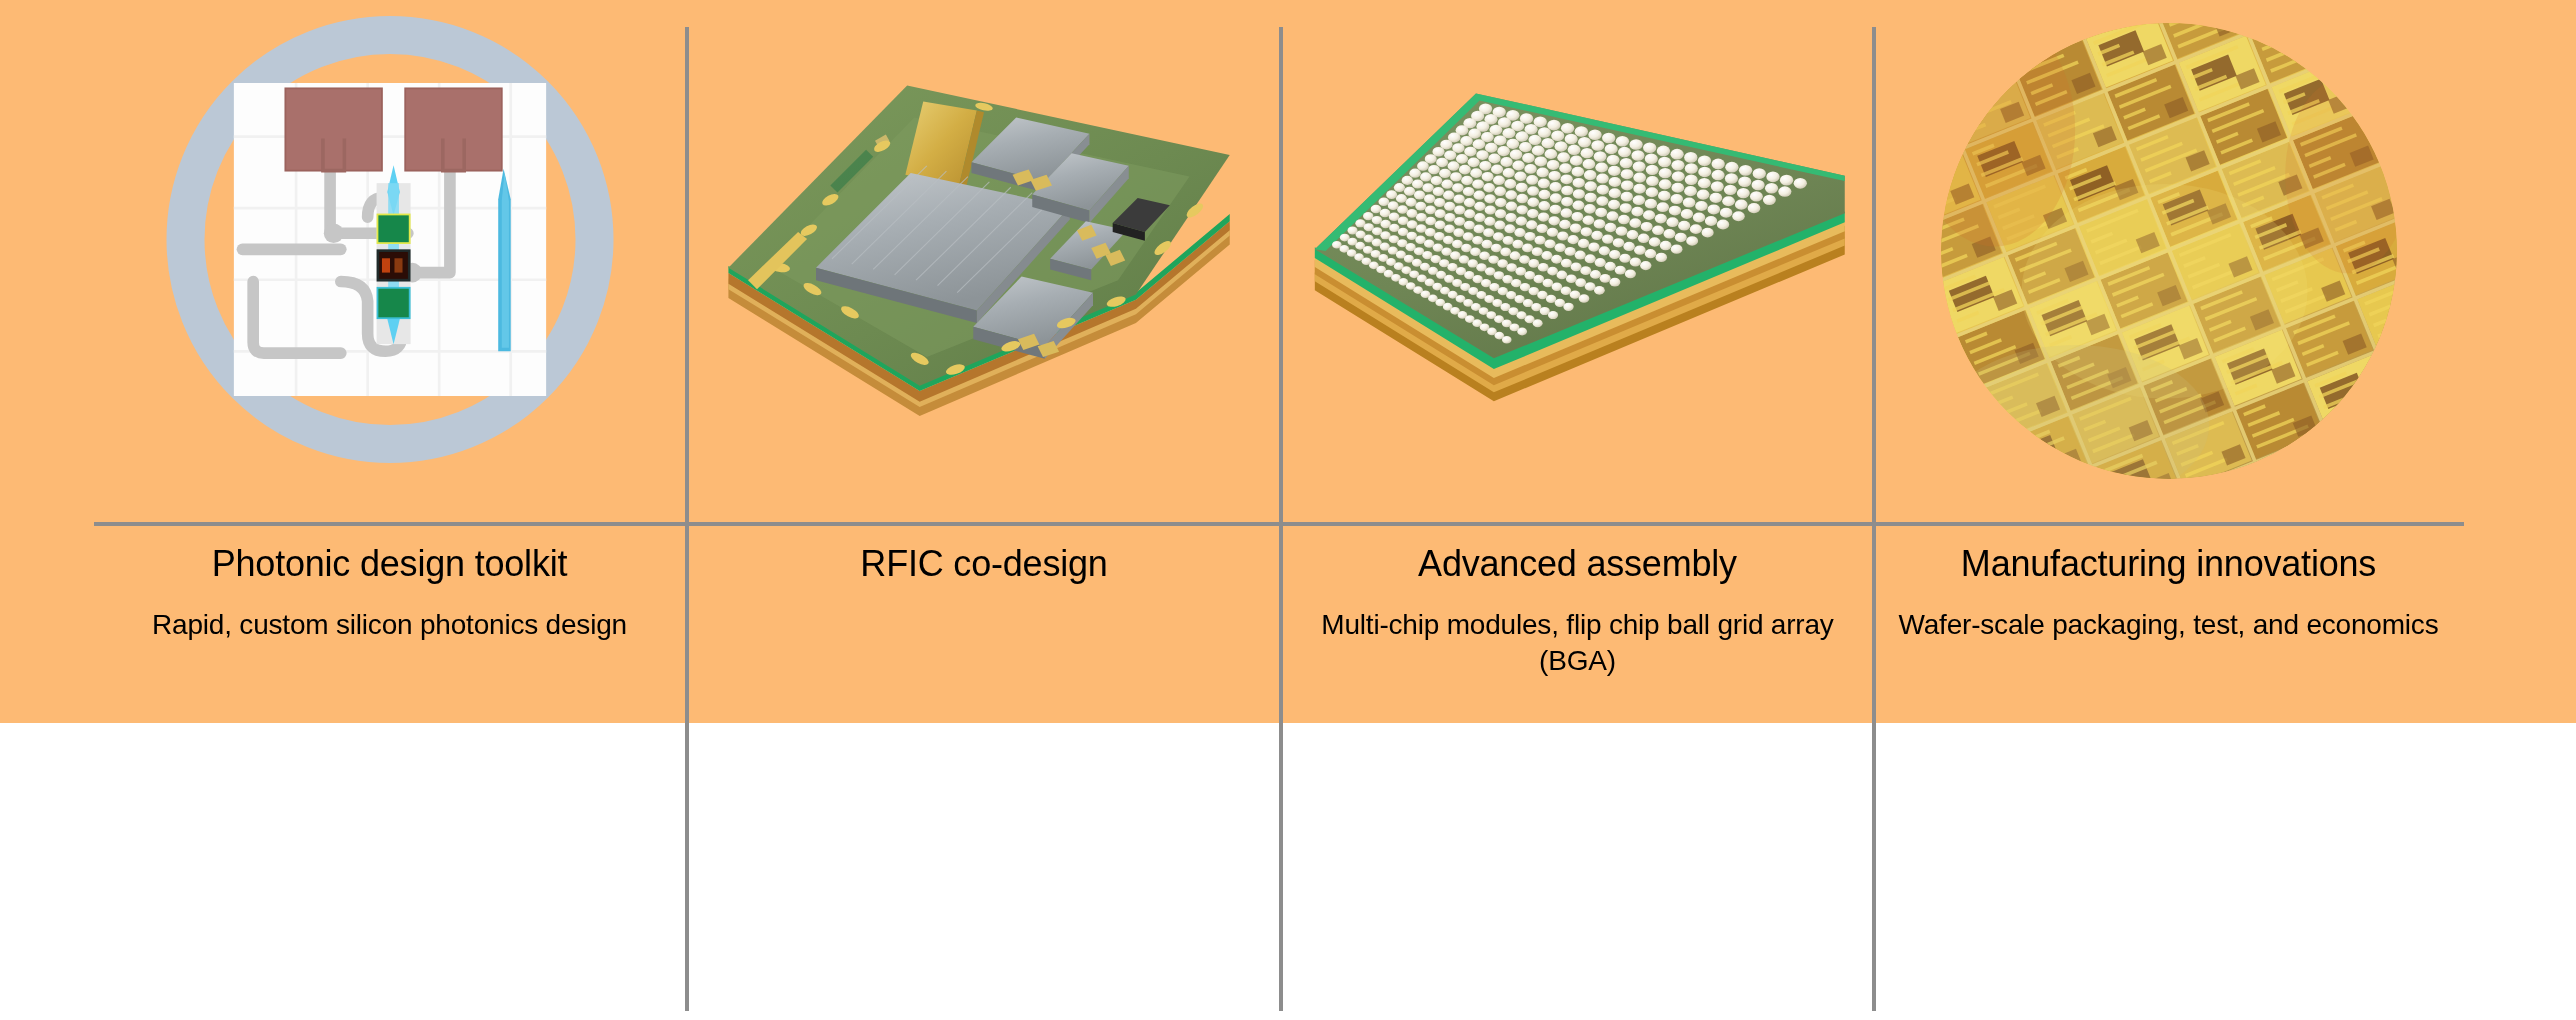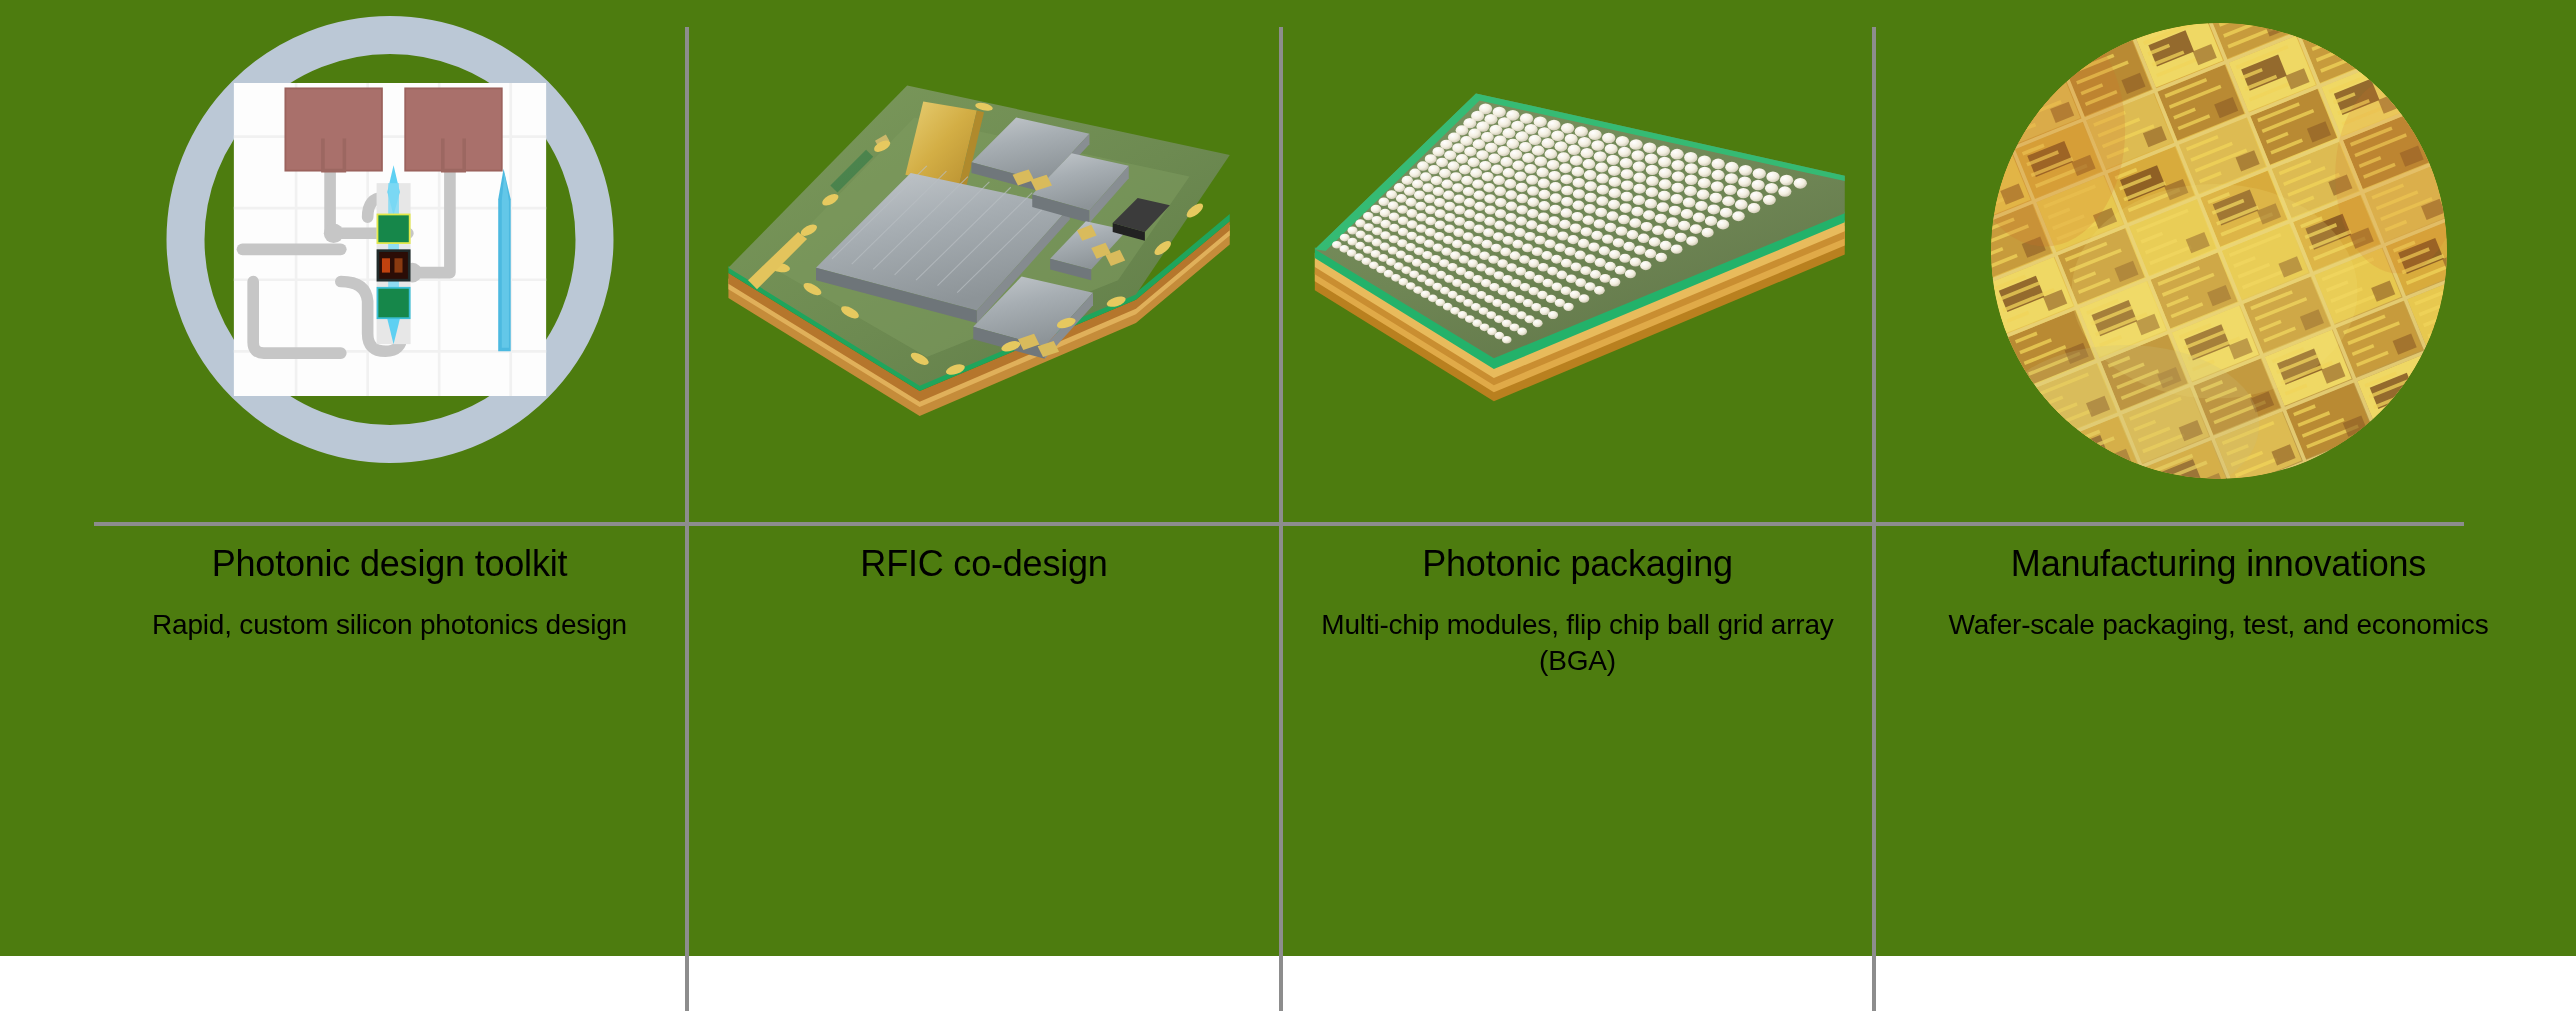--- a/index.html
+++ b/index.html
@@ -1,32 +1,32 @@
 <!DOCTYPE html>
 <html style="font-size:14.3px"><head>
 <meta charset="utf-8">
 <style>
   html,body{margin:0;padding:0;background:#ffffff;}
   body{width:2576px;height:1021px;font-family:"Liberation Sans",sans-serif;color:#000;overflow:hidden;}
 
-  #board{position:relative;width:2576px;height:956px;background:#4d7c0f;}
+  #board{position:relative;width:2576px;height:723px;background:#fdba74;}
 
   
   .vrule{position:absolute;width:3.6px;background:#8d8d8d;top:27px;height:984px;}
   .vrule.v1{left:685px;}
   .vrule.v2{left:1279px;}
   .vrule.v3{left:1872px;}
   .hrule{position:absolute;left:94px;top:522px;width:2370px;height:3.6px;background:#8d8d8d;}
 
   
   .col{position:absolute;top:0;height:1021px;}
   .c1{left:94px;width:591px;}
   .c2{left:689px;width:590px;}
   .c3{left:1283px;width:589px;}
-  .c4{left:1924px;width:589px;}
+  .c4{left:1874px;width:589px;}
 
   .imgzone{position:absolute;top:0;left:0;width:100%;height:522px;}
   .textzone{position:absolute;top:522px;left:0;width:100%;height:498px;padding-top:19.7px;box-sizing:border-box;}
 
   .cap-title{font-size:36px;line-height:1.22;text-align:center;font-weight:400;
              letter-spacing:-0.2px;padding:0 9px;}
   .cap-body{font-size:28px;line-height:1.30;text-align:center;font-weight:400;
             letter-spacing:-0.2px;margin-top:21.5px;padding:0 3.6px;}
 
   
@@ -735,21 +735,21 @@
               <ellipse cx="197.4" cy="272.7" rx="5.36" ry="4.29"></ellipse>
               <ellipse cx="205.6" cy="277.3" rx="5.36" ry="4.29"></ellipse>
               <ellipse cx="213.9" cy="281.9" rx="5.36" ry="4.29"></ellipse>
               <ellipse cx="222.1" cy="286.6" rx="5.36" ry="4.29"></ellipse>
               <ellipse cx="230.4" cy="291.2" rx="5.36" ry="4.29"></ellipse>
             </g>
         </svg>
       </div>
     </div>
     <div class="textzone">
-      <div class="cap-title">Photonic packaging</div>
+      <div class="cap-title">Advanced assembly</div>
       <div class="cap-body">Multi-chip modules, flip chip ball grid array (BGA)</div>
     </div>
   </div>
 
   <div class="col c4">
     <div class="imgzone">
       <div class="wafer-wrap">
         <svg viewBox="0 0 510 510" width="456" height="456">
           <defs>
             <linearGradient id="wafBase" x1="0" y1="0" x2="0.8" y2="1">

